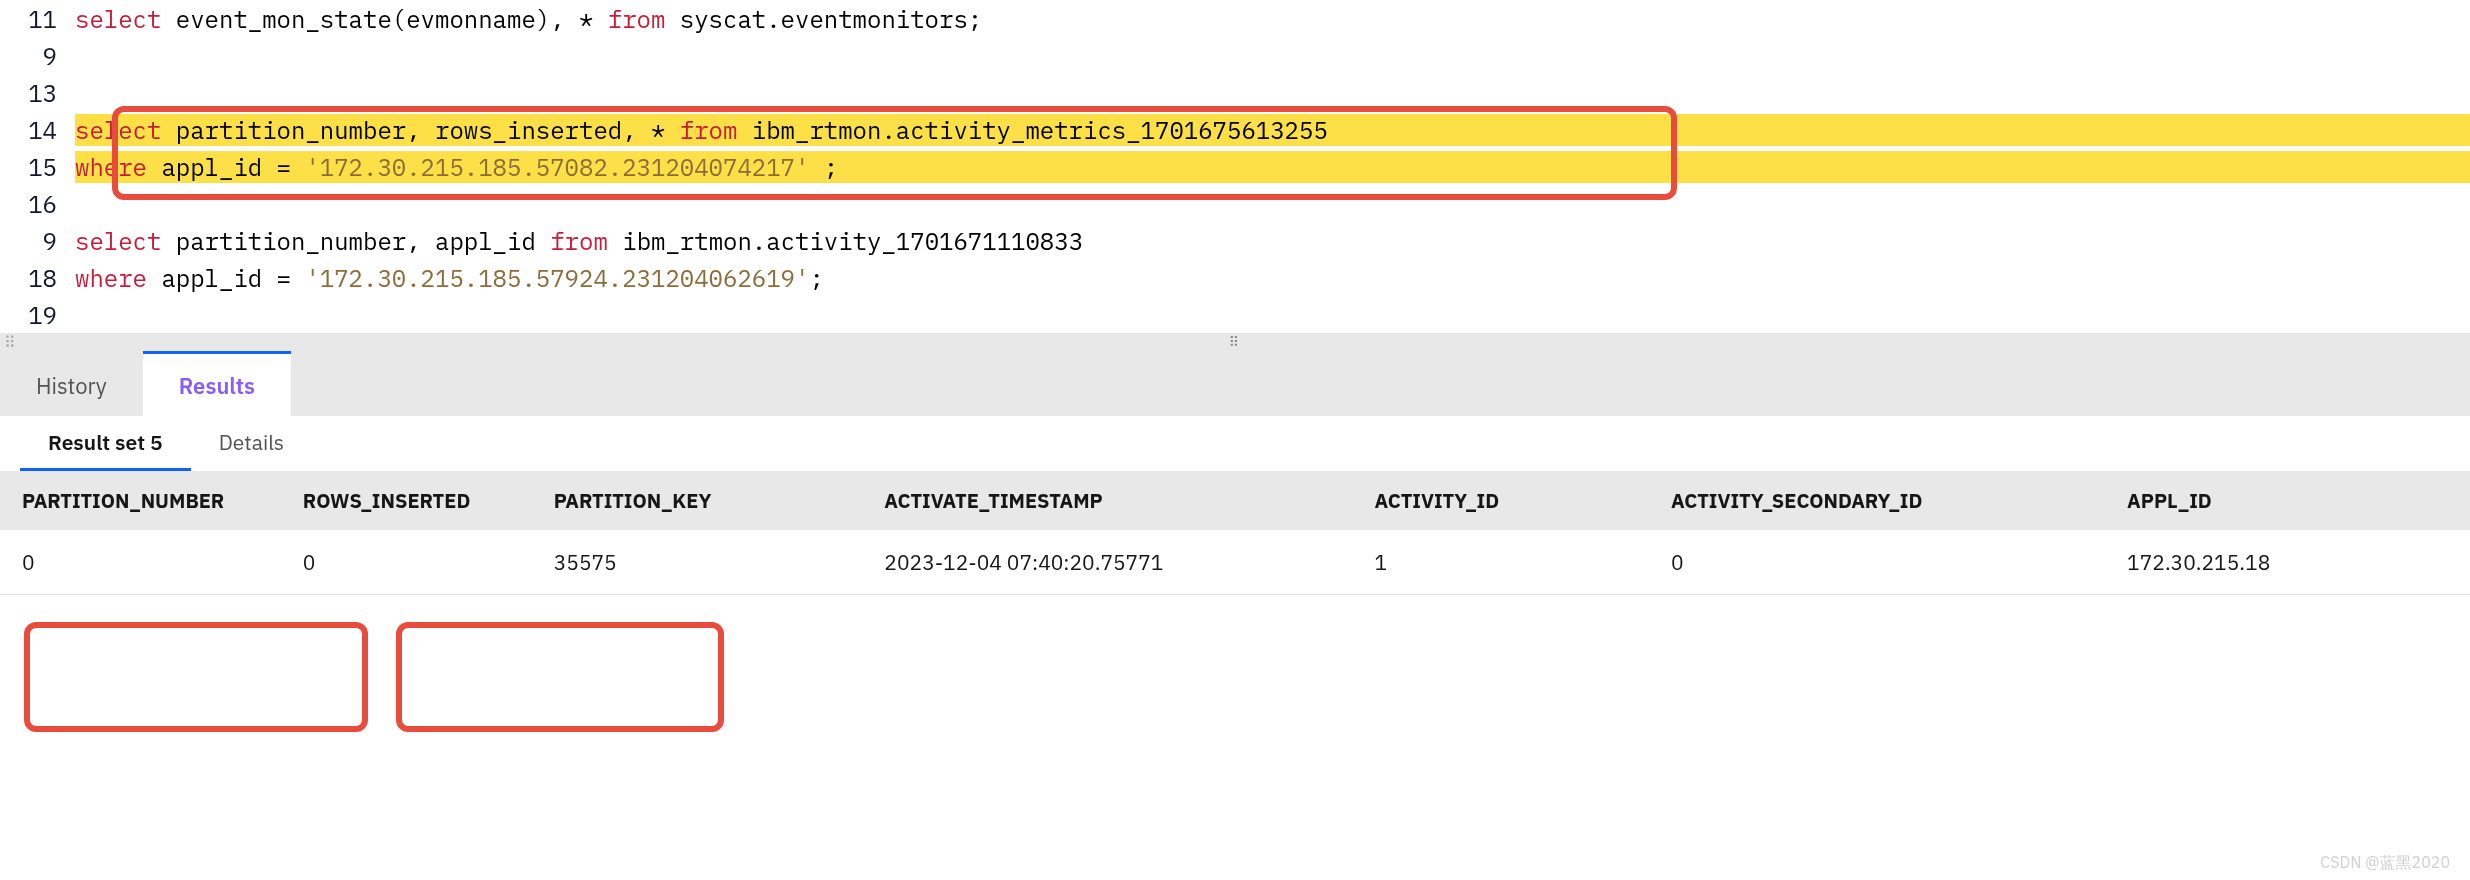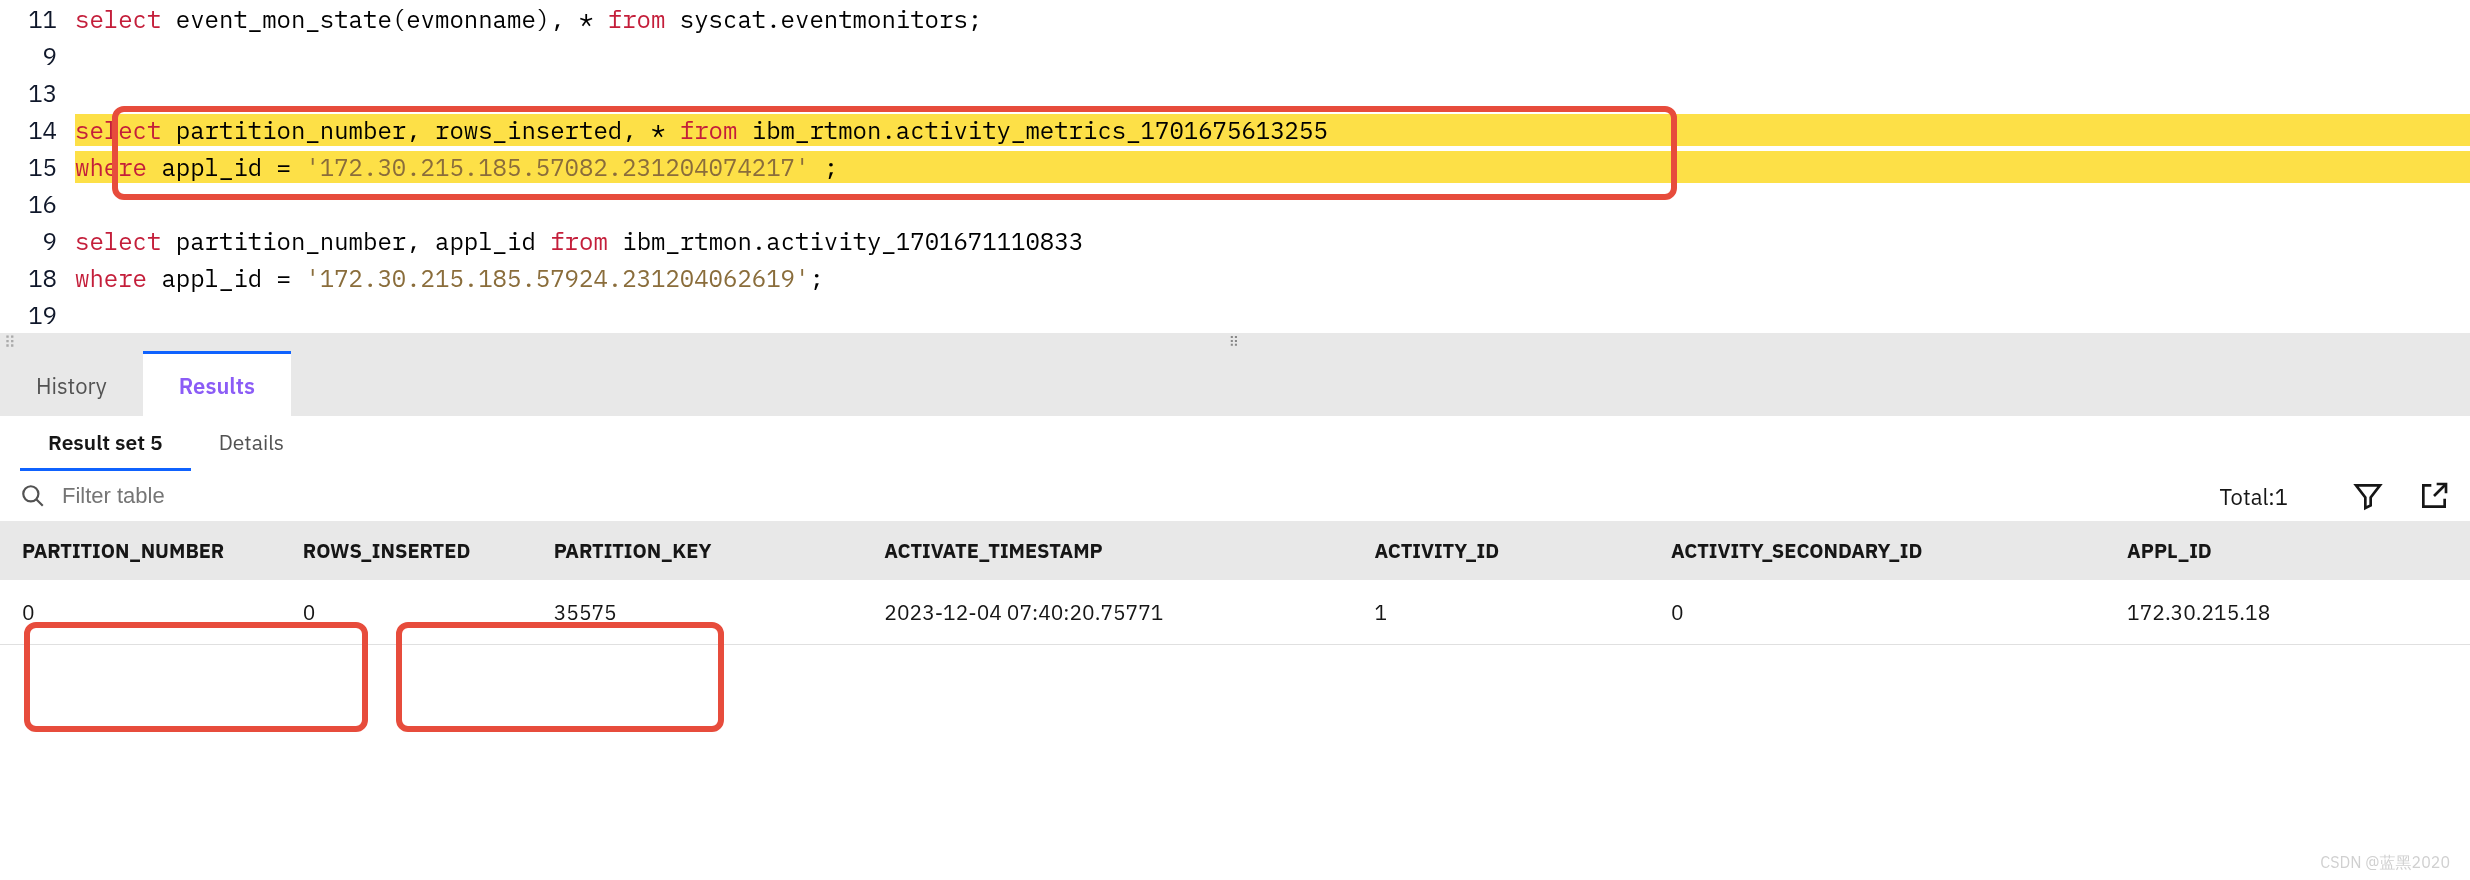--- a/index.html
+++ b/index.html
@@ -87,36 +87,20 @@
   <div class="tabs-bar">
     <div class="tab">History</div>
     <div class="tab active">Results</div>
   </div>
 
   <div class="subtabs-bar">
     <div class="subtab active">Result set 5</div>
     <div class="subtab">Details</div>
   </div>
 
-  <div class="filter-row">
-    <svg class="search-icon" viewBox="0 0 24 24" fill="none" stroke="#525252" stroke-width="2">
-        <circle cx="10" cy="10" r="7"></circle>
-        <line x1="15" y1="15" x2="21" y2="21"></line>
-      </svg>
-    <input class="filter-input" placeholder="Filter table" style="">
-    <span class="total-label">Total:1</span>
-    <svg class="icon-btn" viewBox="0 0 24 24" fill="none" stroke="#161616" stroke-width="2">
-        <path d="M3 4h18l-7 9v6l-4 2v-8L3 4z"></path>
-      </svg>
-    <svg class="icon-btn" viewBox="0 0 24 24" fill="none" stroke="#161616" stroke-width="2">
-        <path d="M14 3h7v7"></path>
-        <path d="M21 3l-9 9"></path>
-        <path d="M10 4H4v16h16v-6"></path>
-      </svg>
-  </div>
 
   <table class="results-table">
     <thead>
         <tr id="table-head-row">
           <th style="width: 220px;">PARTITION_NUMBER</th>
           <th style="width: 220px;">ROWS_INSERTED</th>
           <th style="width: 290px;">PARTITION_KEY</th>
           <th style="width: 430px;">ACTIVATE_TIMESTAMP</th>
           <th style="width: 260px;">ACTIVITY_ID</th>
           <th style="width: 400px;">ACTIVITY_SECONDARY_ID</th>

